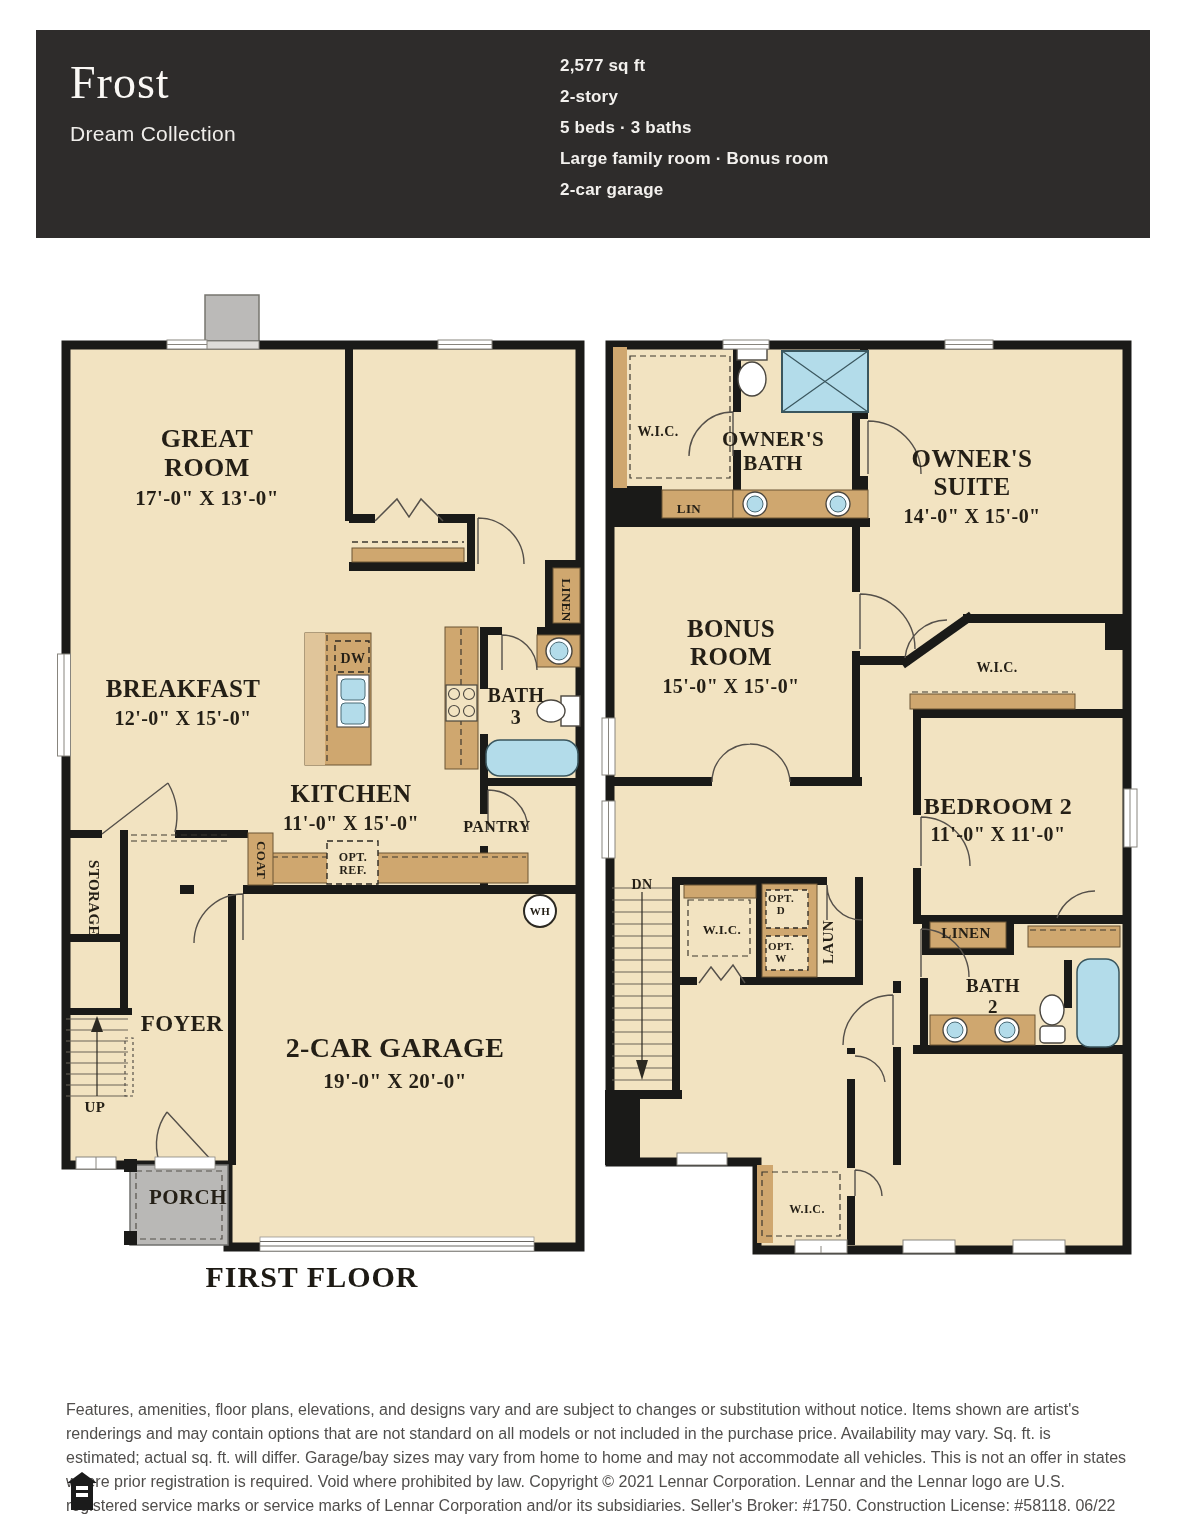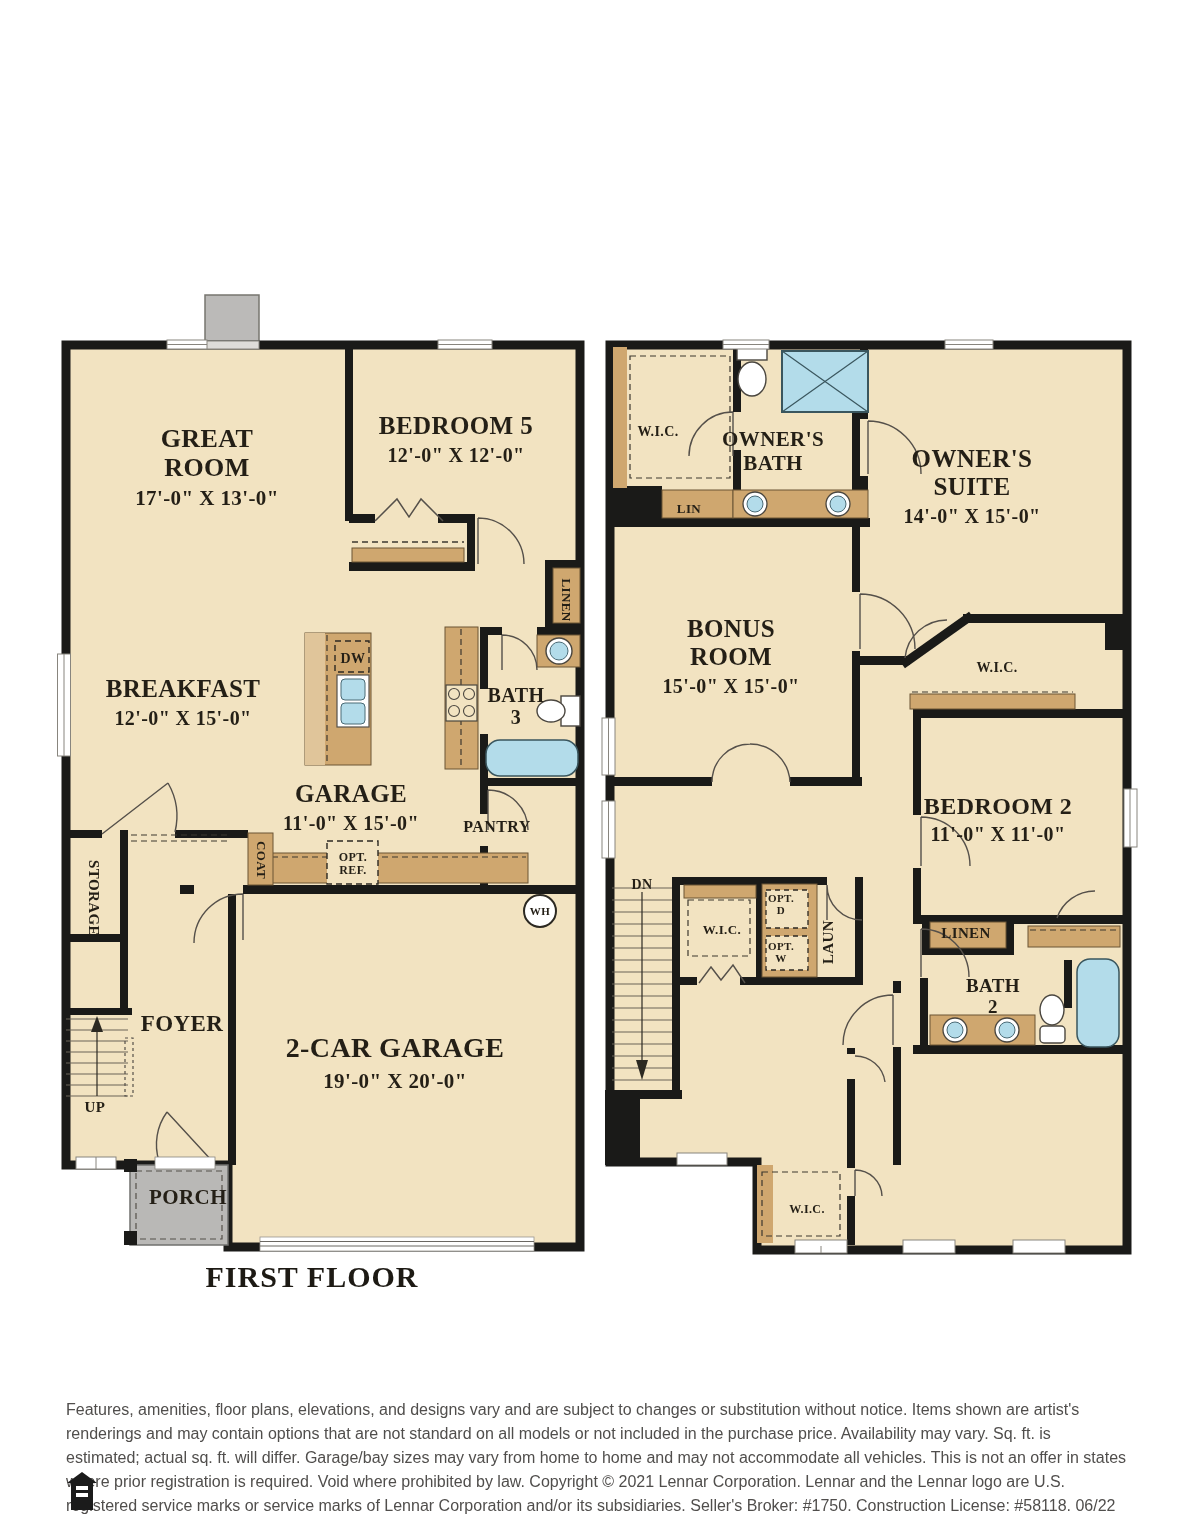--- a/index.html
+++ b/index.html
@@ -23,20 +23,31 @@
        color:#1d1a14;letter-spacing:1px;}
   .disclaimer{position:absolute;left:66px;top:1398px;width:1062px;
        font-family:"Liberation Sans",sans-serif;font-size:16px;line-height:1.5;color:#504e4c;}
   .eho{position:absolute;left:66px;top:1470px;}
 </style>
 </head>
 <body>
 
 <div class="page">
 
+  <div class="header">
+    <div class="title">Frost</div>
+    <div class="collection">Dream Collection</div>
+    <div class="specs">
+      <div>2,577 sq ft</div>
+      <div>2-story</div>
+      <div>5 beds · 3 baths</div>
+      <div>Large family room · Bonus room</div>
+      <div>2-car garage</div>
+    </div>
+  </div>
 
   <svg class="plan" style="left:55px;top:290px" width="535" height="1010" viewBox="0 0 535 1010">
     <rect x="150" y="5" width="54" height="52" fill="#bbbab8" stroke="#77766f" stroke-width="1.5"></rect>
     <path d="M11 55 H525 V957 H173 V875 H11 Z" fill="#f2e3c1" stroke="#1a1a18" stroke-width="9"></path>
 
     <g fill="#1a1a18">
       <rect x="290" y="55" width="8" height="176"></rect>
       <rect x="294" y="224" width="26" height="9"></rect>
       <rect x="383" y="224" width="37" height="9"></rect>
       <rect x="412" y="224" width="8" height="57"></rect>
@@ -294,23 +305,22 @@
       <path d="M99 693 L111 677 L121 690 L133 675 L145 693"></path>
       <path d="M293 705 L293 755 M293 705 A50 50 0 0 0 243 755"></path>
       <path d="M255 766 A30 30 0 0 1 285 792"></path>
       <path d="M255 880 L255 906 M255 880 A27 27 0 0 1 282 906"></path>
       <path d="M305 368 A42 42 0 0 1 347 330"></path>
     </g>
   </svg>
 
   <div class="lbl" style="left:207px;top:468px;font-size:26px"><span>GREAT
 ROOM</span><br><span class="dims" style="font-size:21px">17'-0" X 13'-0"</span></div>
-  <div class="lbl" style="left:456px;top:440px;font-size:25px"><span>BEDROOM 5</span><br><span class="dims" style="font-size:20px">12'-0" X 12'-0"</span></div>
   <div class="lbl" style="left:183px;top:703px;font-size:25px"><span>BREAKFAST</span><br><span class="dims" style="font-size:20px">12'-0" X 15'-0"</span></div>
-  <div class="lbl" style="left:351px;top:808px;font-size:25px"><span>GARAGE</span><br><span class="dims" style="font-size:20px">11'-0" X 15'-0"</span></div>
+  <div class="lbl" style="left:351px;top:808px;font-size:25px"><span>KITCHEN</span><br><span class="dims" style="font-size:20px">11'-0" X 15'-0"</span></div>
   <div class="lbl" style="left:516px;top:706px;font-size:20px">BATH
 3</div>
   <div class="lbl" style="left:497px;top:827px;font-size:16px">PANTRY</div>
   <div class="lbl vert" style="left:566px;top:600px;font-size:13px">LINEN</div>
   <div class="lbl vert" style="left:261px;top:860px;font-size:13px">COAT</div>
   <div class="lbl vert" style="left:94px;top:898px;font-size:15px">STORAGE</div>
   <div class="lbl" style="left:353px;top:864px;font-size:12px">OPT.
 REF.</div>
   <div class="lbl" style="left:353px;top:659px;font-size:14px">DW</div>
   <div class="lbl" style="left:540px;top:911px;font-size:11px">WH</div>

